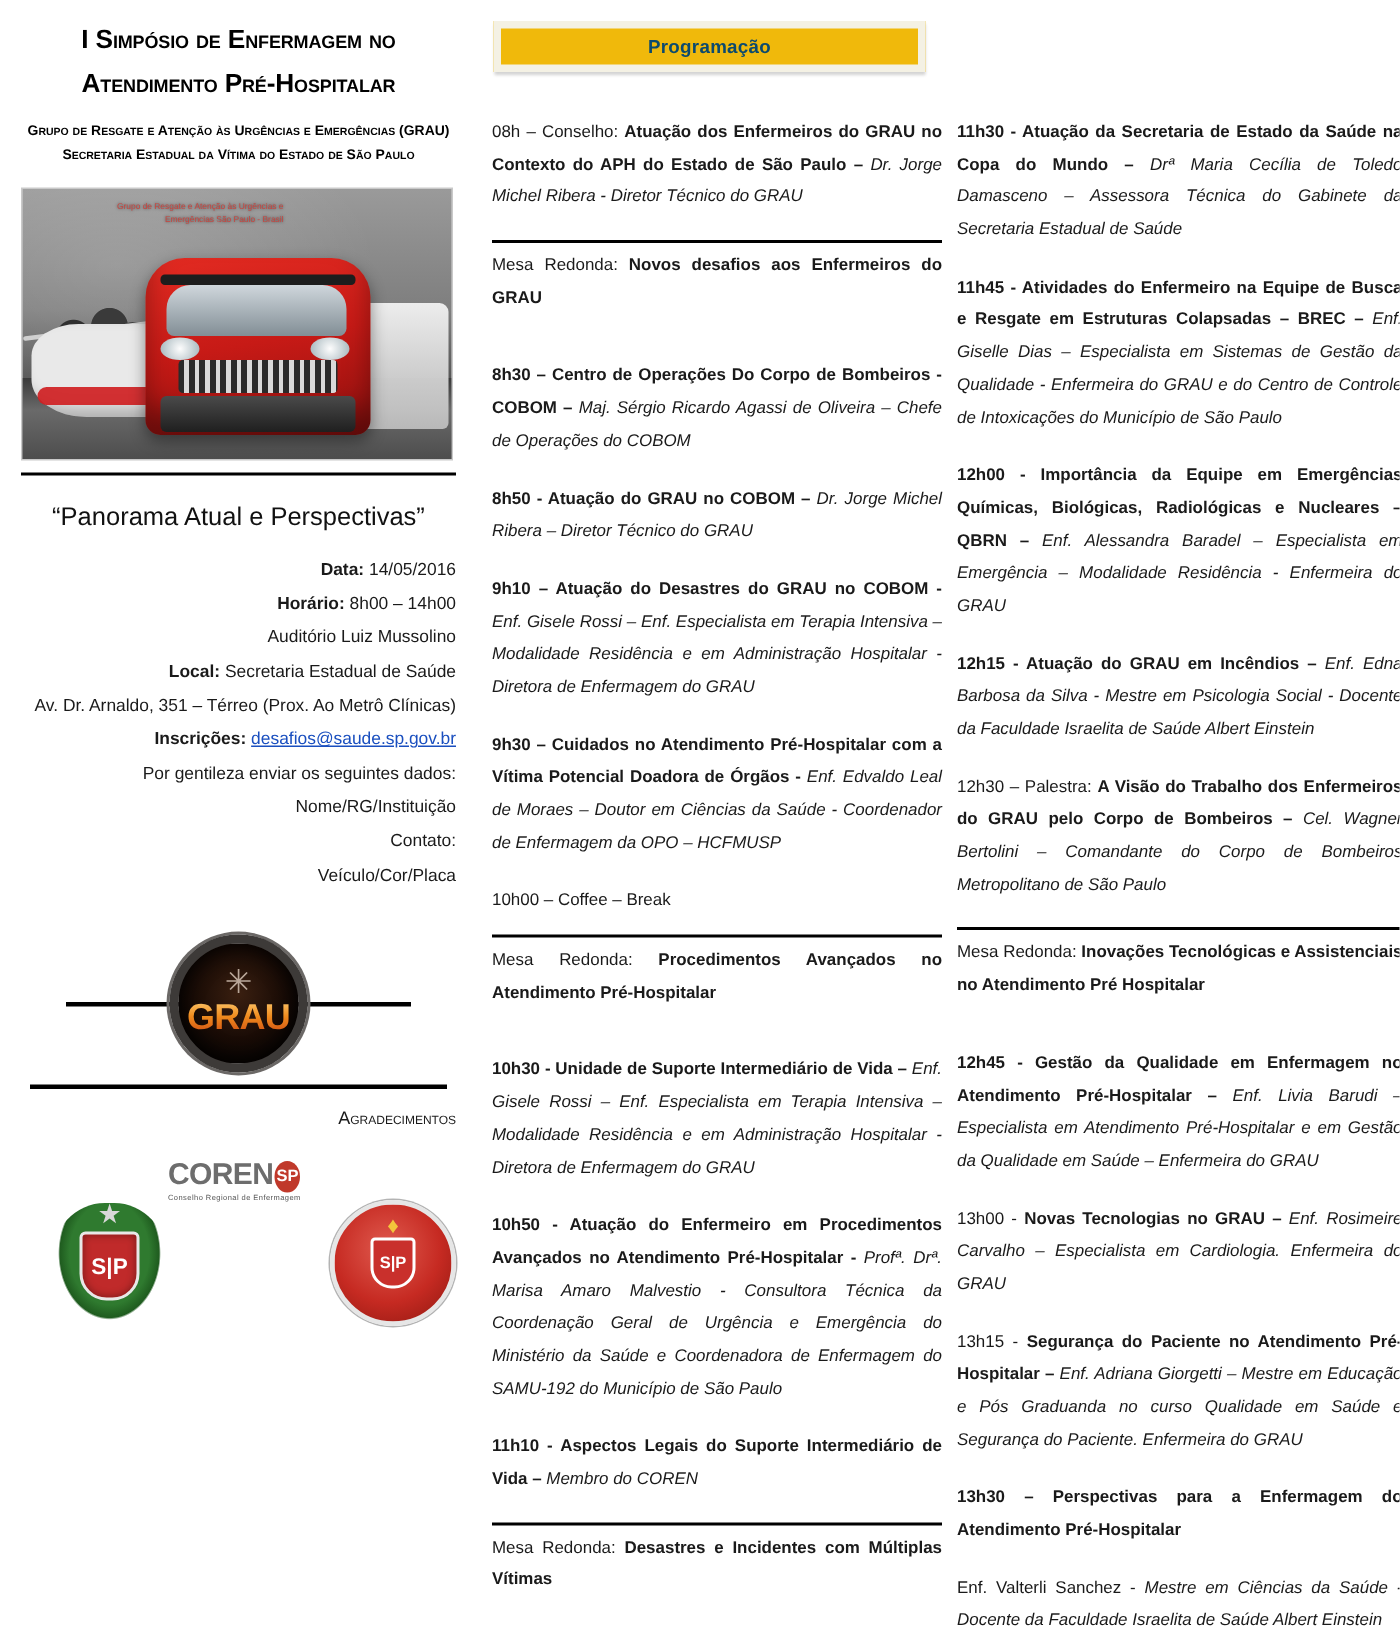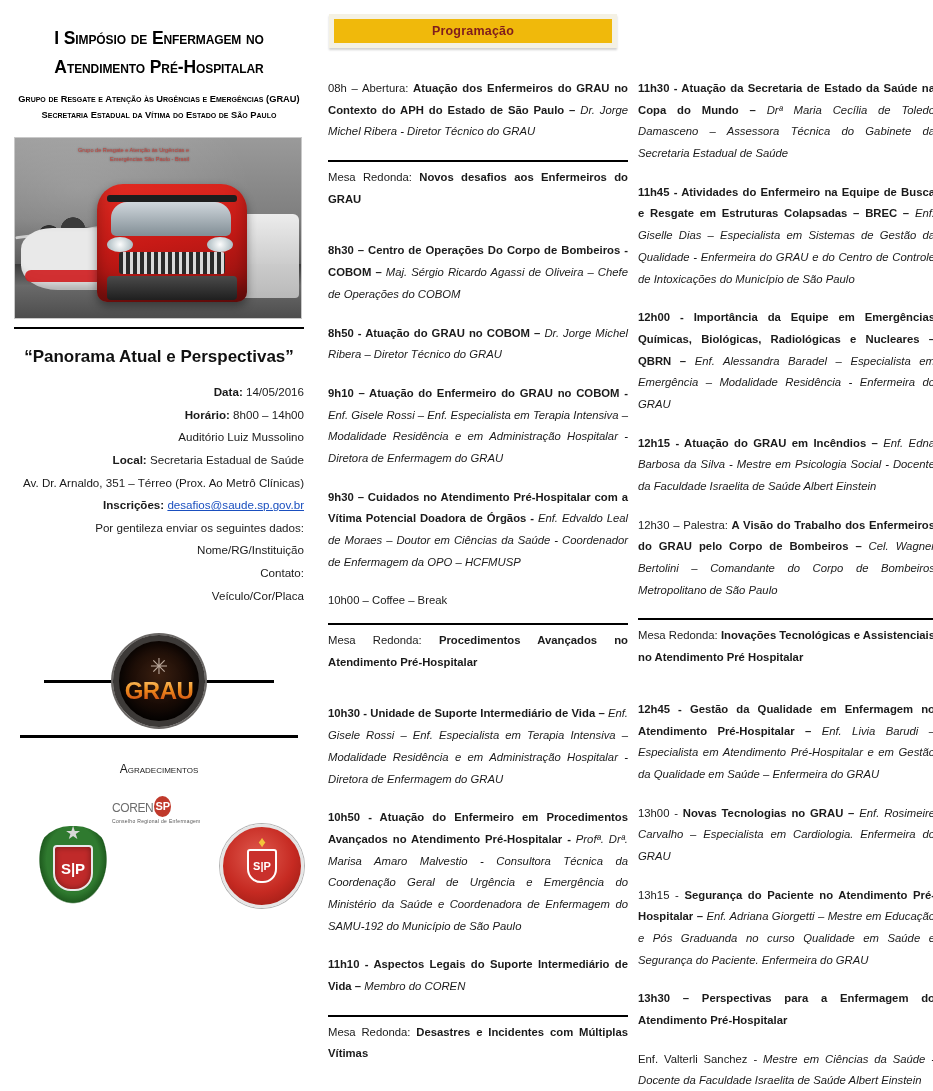--- a/index.html
+++ b/index.html
@@ -19,21 +19,20 @@
   }
   .title-main {
     text-align: center;
     font-weight: bold;
     font-size: 17.5px;
     line-height: 1.65;
     letter-spacing: -0.1px;
     color: #000;
     font-variant: small-caps;
     text-transform: none;
-    margin-top: 12px;
   }
   .title-main .ln { display: block; }
   .subtitle-block {
     margin-top: 9px;
     text-align: center;
     font-size: 9.3px;
     font-weight: bold;
     font-variant: small-caps;
     line-height: 1.75;
     color: #000;
@@ -112,21 +111,21 @@
     position:absolute; left:34px; top:8px; width:140px;
     color:#c9453f; font-size:5.6px; line-height:1.6; text-align:right;
     text-shadow:0 0 2px rgba(0,0,0,.6);
   }
   .rule-thick { border:0; border-top:2.5px solid #000; margin:8px 0 0 0; }
 
   .quote-title {
     margin-top: 18px;
     text-align: center;
     font-size: 17px;
-    font-weight: bold;
+    font-weight: normal;
     color:#111;
   }
   .info-list {
     margin-top: 14px;
     text-align: right;
     font-size: 11.6px;
     line-height: 1.95;
     color:#1a1a1a;
   }
   .info-list .k { font-weight: bold; }
@@ -146,28 +145,28 @@
     display:flex; flex-direction:column; align-items:center; justify-content:center;
   }
   .grau-logo .star { color:#b9a79a; font-size:22px; line-height:.8; margin-bottom:1px; }
   .grau-logo .wm {
     font-weight:bold; font-size:24px; letter-spacing:-0.5px;
     background: linear-gradient(180deg,#ffd27a 0%,#ef8b1d 45%,#c63d10 100%);
     -webkit-background-clip:text; background-clip:text; color:transparent;
   }
   .thanks-rule { border:0; border-top:3px solid #000; margin: 8px 6px 0 6px; }
   .thanks-title {
-    text-align:center; margin-top:24px;
+    text-align:right; margin-top:12px;
     font-size:12px; font-variant: small-caps; font-weight:500; color:#1a1a1a;
   }
   .logo-row { position:relative; height:150px; margin-top:6px; }
   .coren {
     position:absolute; left:98px; top:14px; text-align:left;
   }
-  .coren .word { font-size:12px; font-weight:normal; color:#6d6d6d; letter-spacing:-0.4px;text-align:right; }
+  .coren .word { font-size:20px; font-weight:bold; color:#6d6d6d; letter-spacing:-0.4px;text-align:right; }
   .coren .sp {
     display:inline-block; width:17px; height:21px; border-radius:50%;
     background:#c0392b; color:#fff; font-size:11px; font-weight:bold;
     text-align:center; line-height:21px; margin-left:1px; vertical-align:2px;
   }
   .coren .sub { font-size:5px; color:#555; letter-spacing:.3px; margin-top:1px; }
   .brasao {
     position:absolute; left:20px; top:44px; width:78px; height:84px;
     border-radius:46% 46% 50% 50%;
     background: radial-gradient(ellipse at 50% 40%, #2f7a2f 0 48%, #1f5c1f 60%, transparent 62%);
@@ -211,21 +210,21 @@
   .col-right{ width: 297px; flex: 0 0 297px; margin-left: 10px; padding-top: 78px; }
 
   .banner {
     width: 288px; height: 34px; margin: 2px 0 30px 1px;
     background: #f0b90b;
     border: 5px solid #f4f1e4;
     box-shadow: 0 2px 2px rgba(0,0,0,.18);
     display:flex; align-items:center; justify-content:center;
   }
   .banner span {
-    color:#7f1d1d; font-weight:bold; font-size:12.5px; letter-spacing:.2px;
+    color:#0c4a6e; font-weight:bold; font-size:12.5px; letter-spacing:.2px;
   }
 
   .item { margin-bottom: 17px; }
   .item.tight { margin-bottom: 11px; }
   .mesa {
     border-top: 2.2px solid #000;
     padding-top: 5px;
     margin-bottom: 30px;
   }
   .mesa .lead { font-weight: normal; }
@@ -320,25 +319,25 @@
         <span class="shield2">S|P</span>
       </div>
     </div>
   </div>
 
   <div class="col-mid">
     <div class="banner">
       <span>Programação</span>
     </div>
     <div id="mid-list">
-        <div class="item"><span class="n">08h – Abertura: </span><span class="b">Atuação dos Enfermeiros do GRAU no Contexto do APH do Estado de São Paulo – </span><span class="i">Dr. Jorge Michel Ribera - Diretor Técnico do GRAU</span></div>
+        <div class="item"><span class="n">08h – Conselho: </span><span class="b">Atuação dos Enfermeiros do GRAU no Contexto do APH do Estado de São Paulo – </span><span class="i">Dr. Jorge Michel Ribera - Diretor Técnico do GRAU</span></div>
         <div class="mesa"><span class="lead">Mesa Redonda: </span><span class="b">Novos desafios aos Enfermeiros do GRAU</span></div>
         <div class="item"><span class="b">8h30 – Centro de Operações Do Corpo de Bombeiros - COBOM – </span><span class="i">Maj. Sérgio Ricardo Agassi de Oliveira – Chefe de Operações do COBOM</span></div>
         <div class="item"><span class="b">8h50 - Atuação do GRAU no COBOM – </span><span class="i">Dr. Jorge Michel Ribera – Diretor Técnico do GRAU</span></div>
-        <div class="item"><span class="b">9h10 – Atuação do Enfermeiro do GRAU no COBOM - </span><span class="i">Enf. Gisele Rossi – Enf. Especialista em Terapia Intensiva – Modalidade Residência e em Administração Hospitalar - Diretora de Enfermagem do GRAU</span></div>
+        <div class="item"><span class="b">9h10 – Atuação do Desastres do GRAU no COBOM - </span><span class="i">Enf. Gisele Rossi – Enf. Especialista em Terapia Intensiva – Modalidade Residência e em Administração Hospitalar - Diretora de Enfermagem do GRAU</span></div>
         <div class="item"><span class="b">9h30 – Cuidados no Atendimento Pré-Hospitalar com a Vítima Potencial Doadora de Órgãos - </span><span class="i">Enf. Edvaldo Leal de Moraes – Doutor em Ciências da Saúde - Coordenador de Enfermagem da OPO – HCFMUSP</span></div>
         <div class="item tight"><span>10h00 – Coffee – Break</span></div>
         <div class="mesa"><span class="lead">Mesa Redonda: </span><span class="b">Procedimentos Avançados no Atendimento Pré-Hospitalar</span></div>
         <div class="item"><span class="b">10h30 - Unidade de Suporte Intermediário de Vida – </span><span class="i">Enf. Gisele Rossi – Enf. Especialista em Terapia Intensiva – Modalidade Residência e em Administração Hospitalar - Diretora de Enfermagem do GRAU</span></div>
         <div class="item"><span class="b">10h50 - Atuação do Enfermeiro em Procedimentos Avançados no Atendimento Pré-Hospitalar - </span><span class="i">Profª. Drª. Marisa Amaro Malvestio - Consultora Técnica da Coordenação Geral de Urgência e Emergência do Ministério da Saúde e Coordenadora de Enfermagem do SAMU-192 do Município de São Paulo</span></div>
         <div class="item"><span class="b">11h10 - Aspectos Legais do Suporte Intermediário de Vida – </span><span class="i">Membro do COREN</span></div>
         <div class="mesa"><span class="lead">Mesa Redonda: </span><span class="b">Desastres e Incidentes com Múltiplas Vítimas</span></div>
       </div>
   </div>
 

